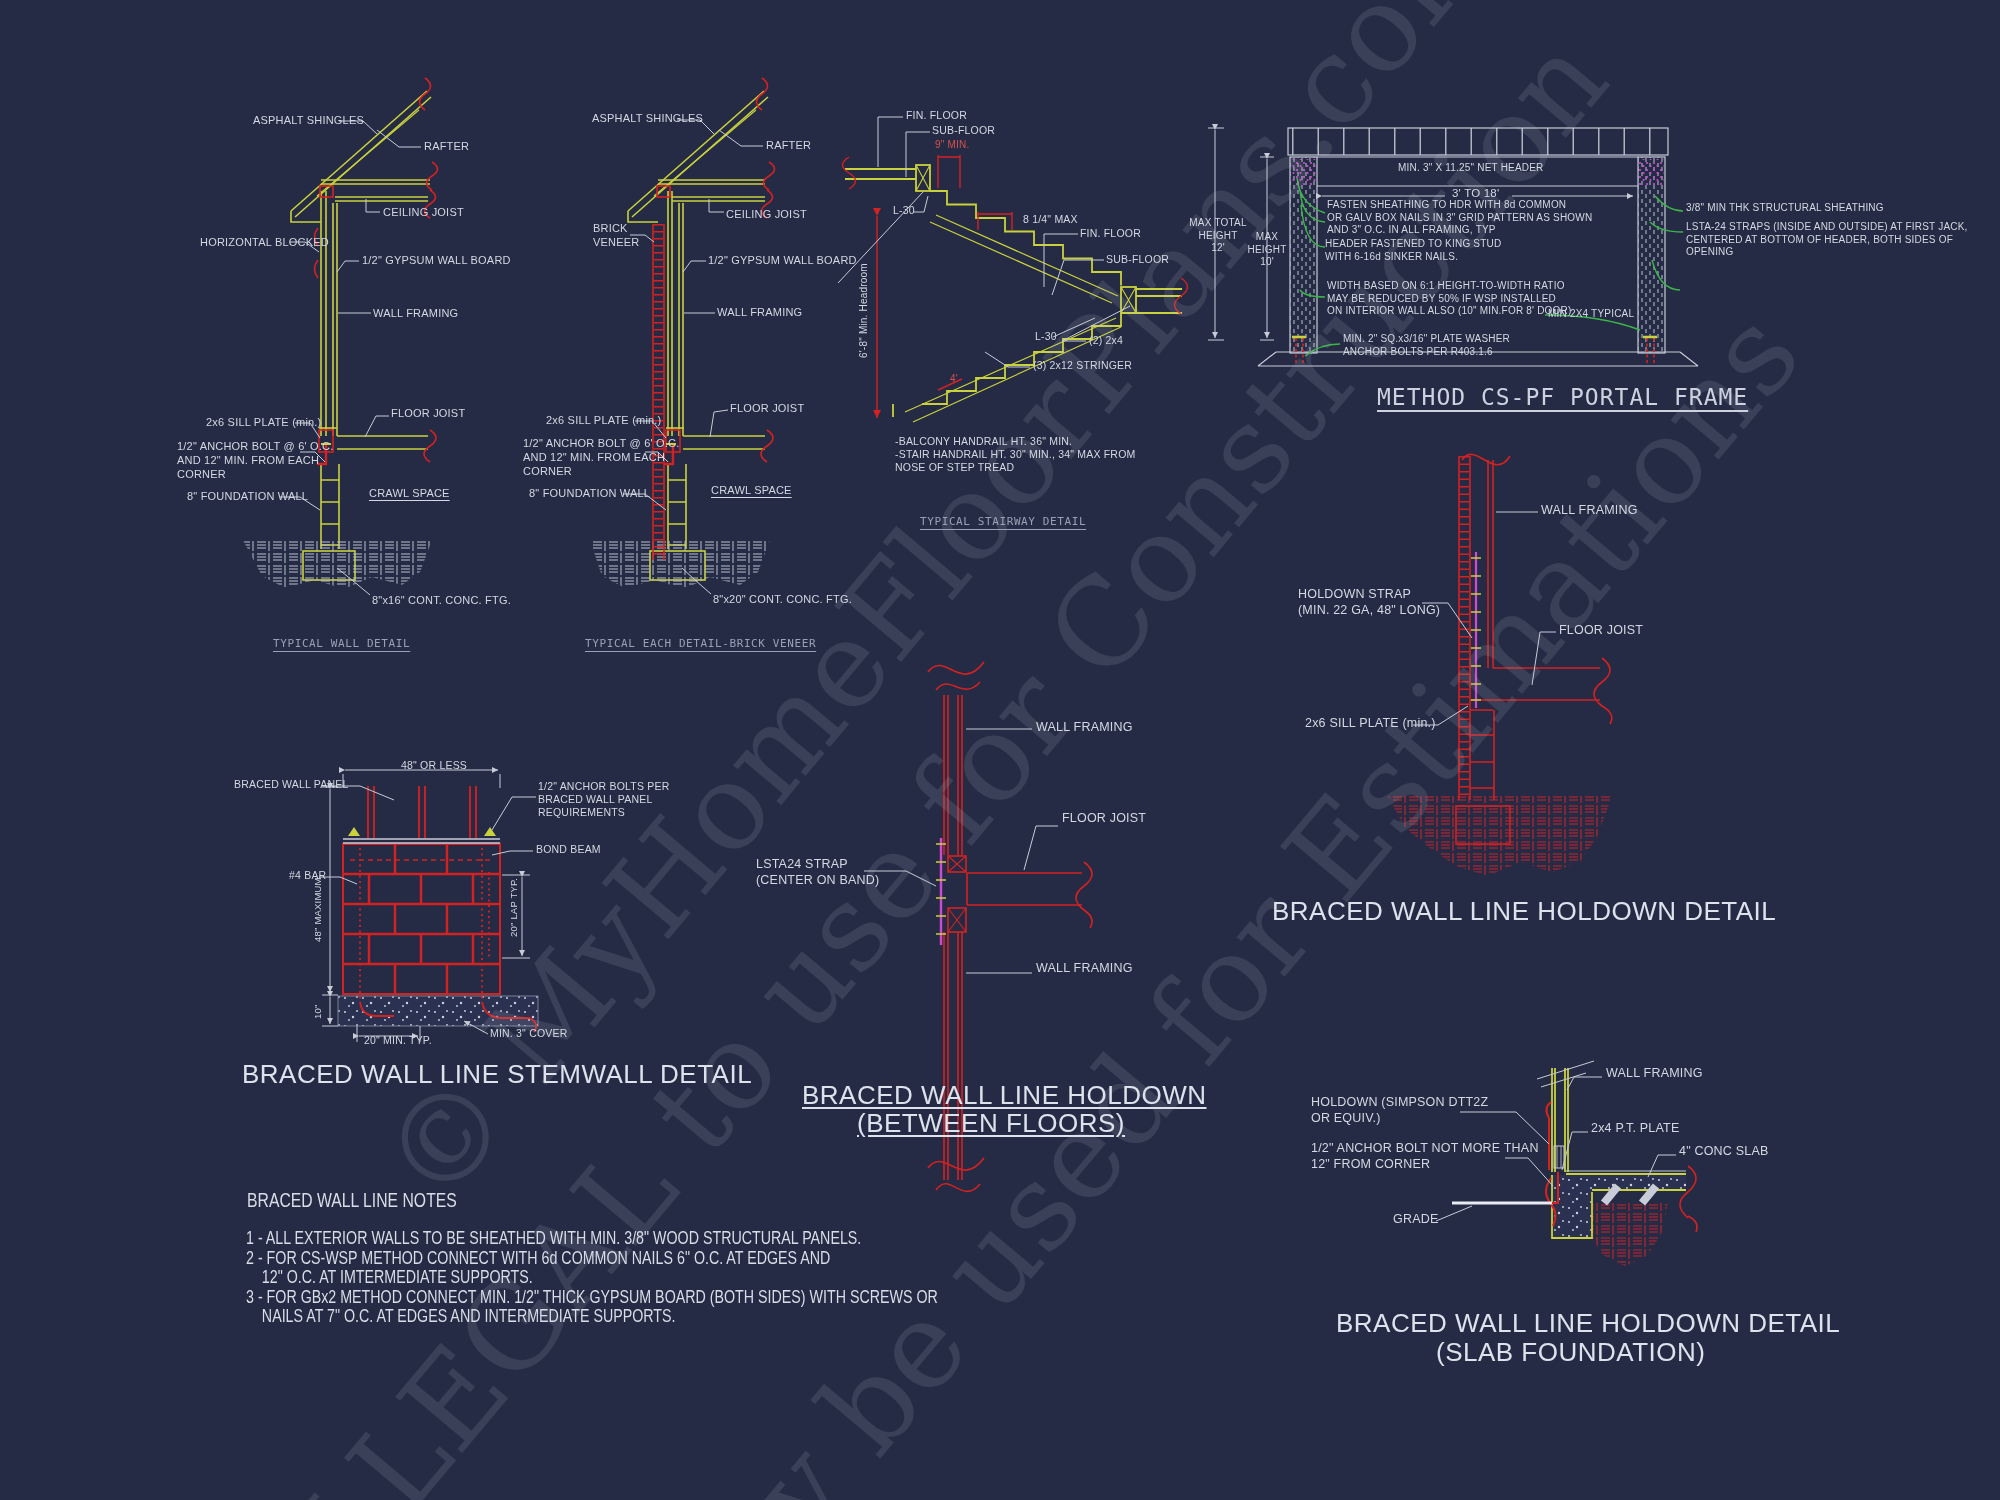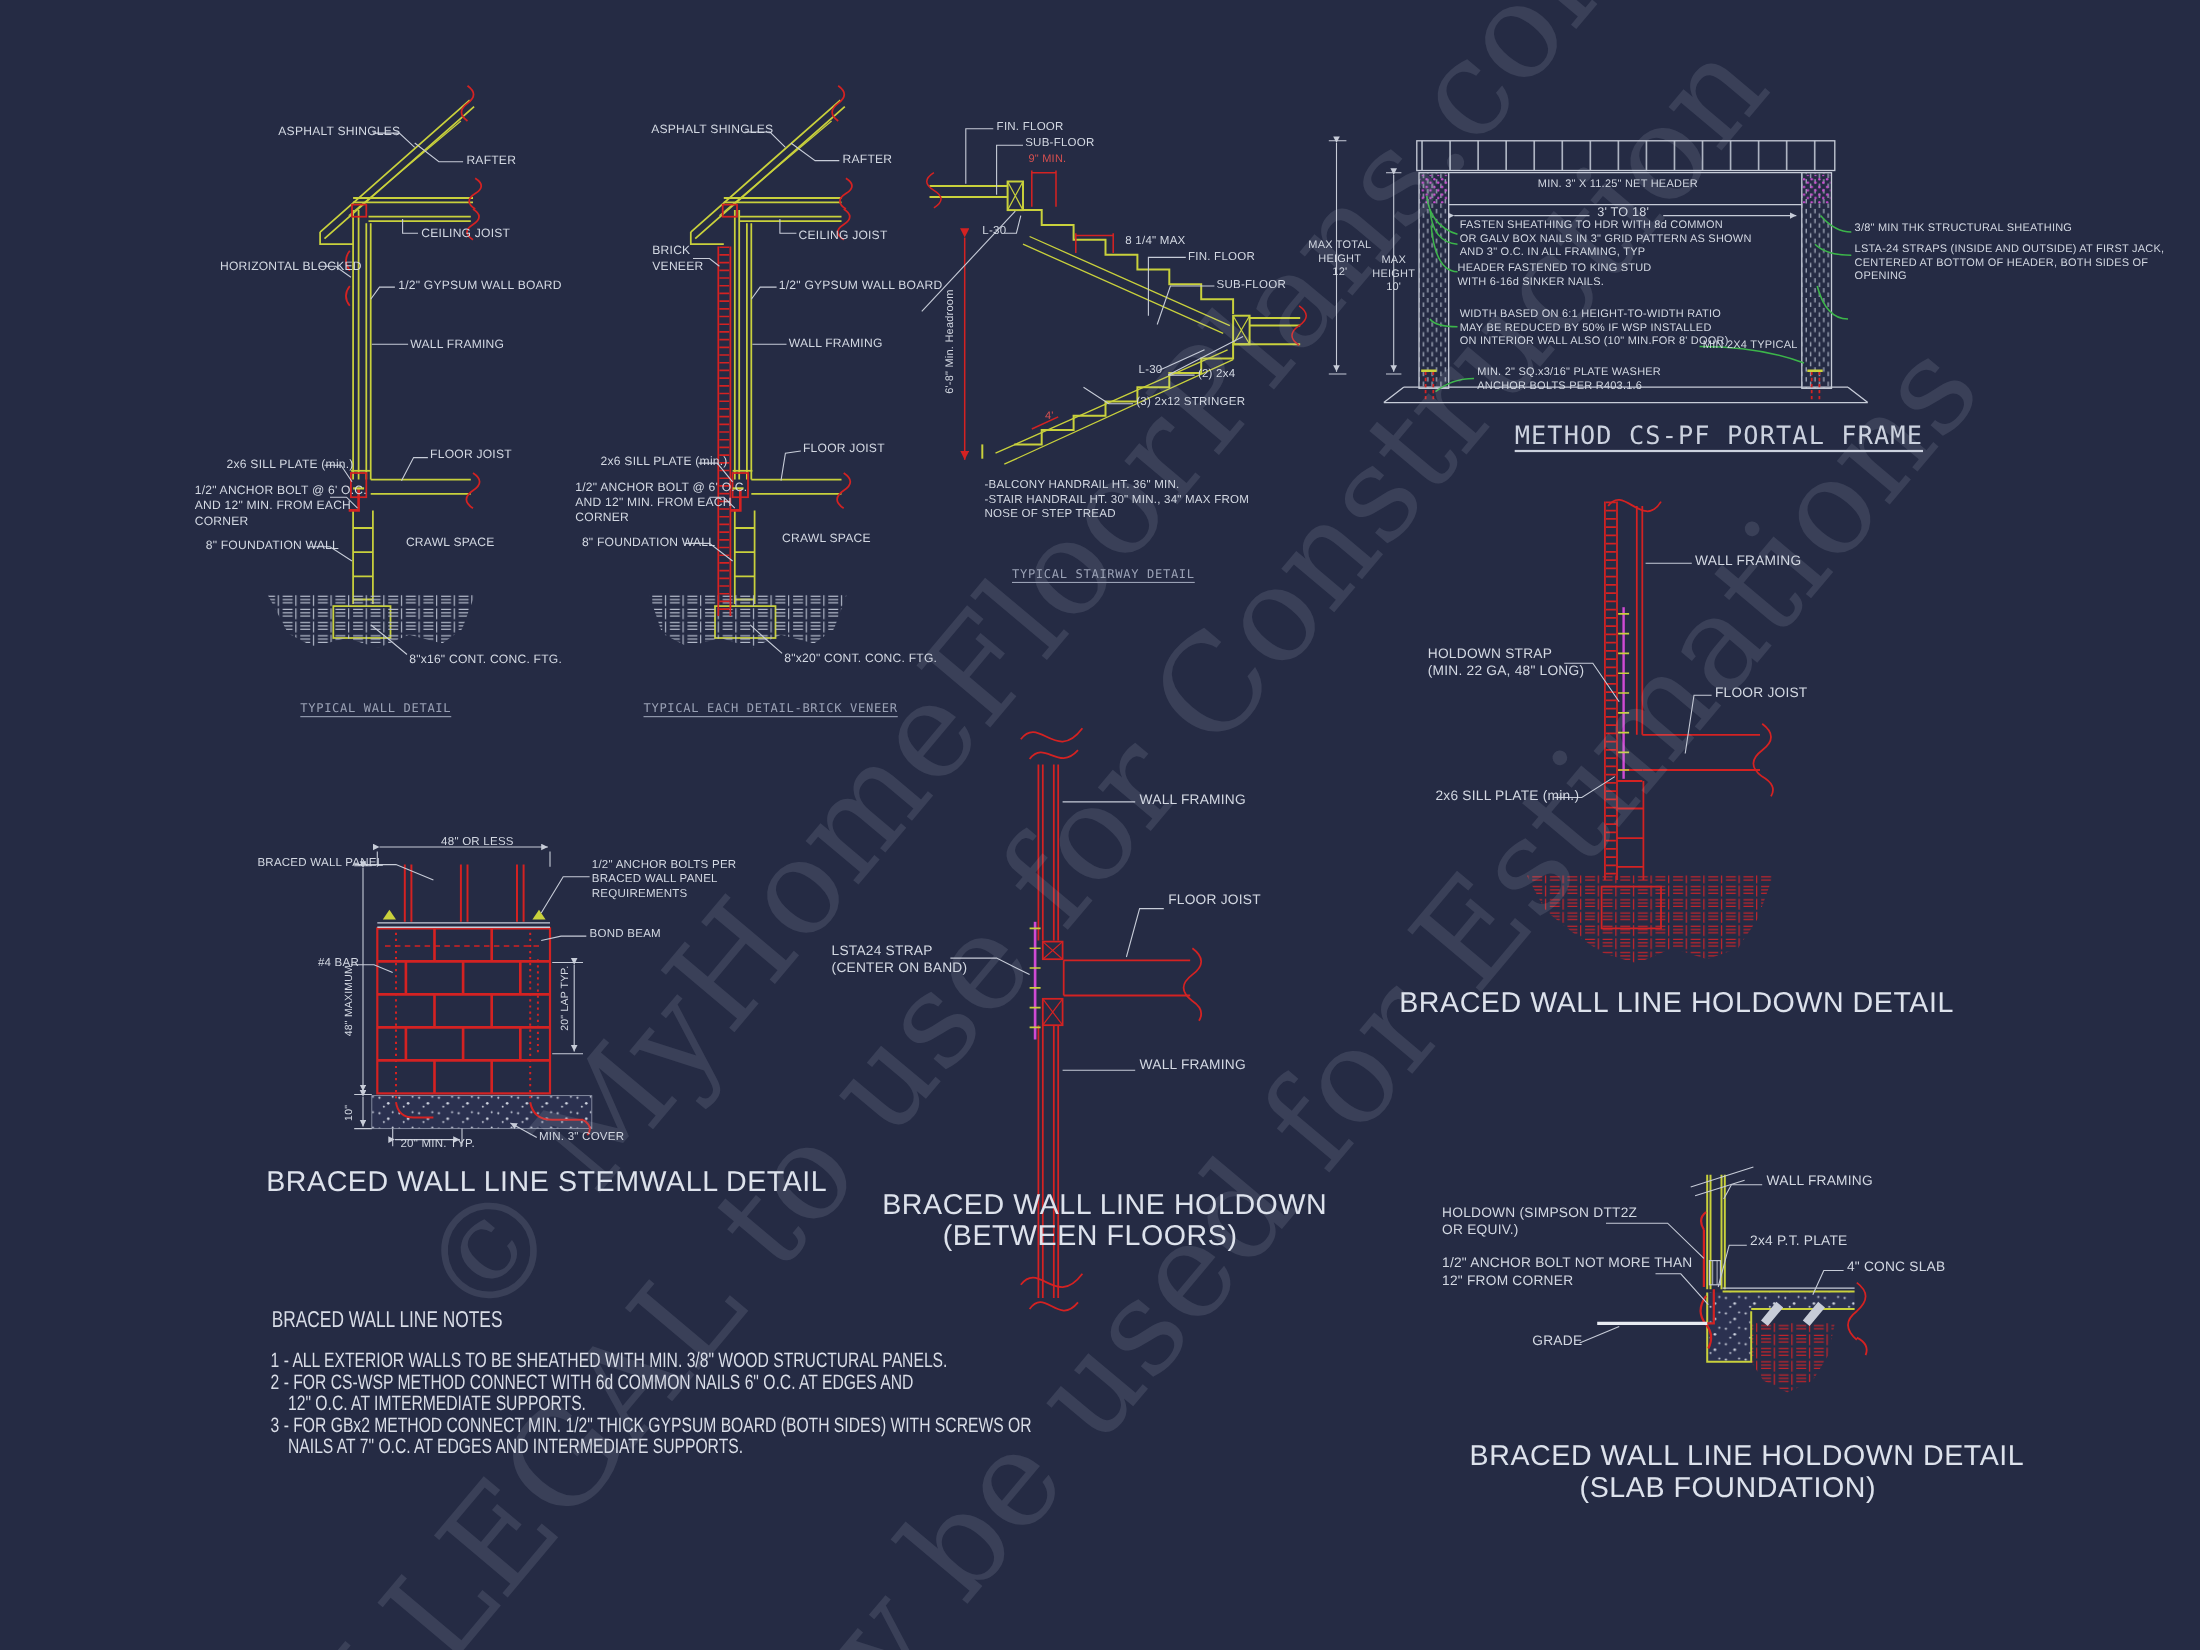--- a/index.html
+++ b/index.html
@@ -5,21 +5,21 @@
   html,body{margin:0;padding:0;background:#1c2138;}
   #sheet{position:relative;width:2000px;height:1500px;background:#252b44;overflow:hidden;
          font-family:"Liberation Sans",sans-serif;}
   svg{position:absolute;left:0;top:0;}
   .lbl{position:absolute;font-size:11px;line-height:1.25;color:#d3d8e2;white-space:pre-line;
        letter-spacing:0.2px;}
   .s10{font-size:10px;}
   .s105{font-size:10.5px;}
   .s125{font-size:12.5px;}
   .red{color:#d85050;}
-  .u{text-underline-offset:3px;text-align:right;}
+  .u{text-decoration:underline;text-underline-offset:3px;text-align:right;}
   .ctr{text-align:center;}
   .vert{transform:rotate(-90deg);transform-origin:left top;white-space:nowrap;}
   .cadtitle{position:absolute;font-family:"DejaVu Sans Mono",monospace;font-size:11px;
        color:#9aa1b5;letter-spacing:0.6px;text-decoration:underline;text-underline-offset:4px;white-space:nowrap;}
   .cadtitle-big{position:absolute;font-family:"DejaVu Sans Mono",monospace;font-size:23px;
        color:#ccd2df;letter-spacing:1px;text-decoration:underline;text-underline-offset:5px;white-space:nowrap;}
   .bigtitle{position:absolute;font-size:26px;color:#dde2ec;letter-spacing:0.5px;white-space:nowrap;}
   .notes-head{position:absolute;font-size:21px;color:#d9dde7;transform:scaleX(0.75);transform-origin:left top;white-space:nowrap;}
   .notes-body{position:absolute;font-size:19px;line-height:19.5px;color:#d9dde7;white-space:pre;
        transform:scaleX(0.75);transform-origin:left top;}

